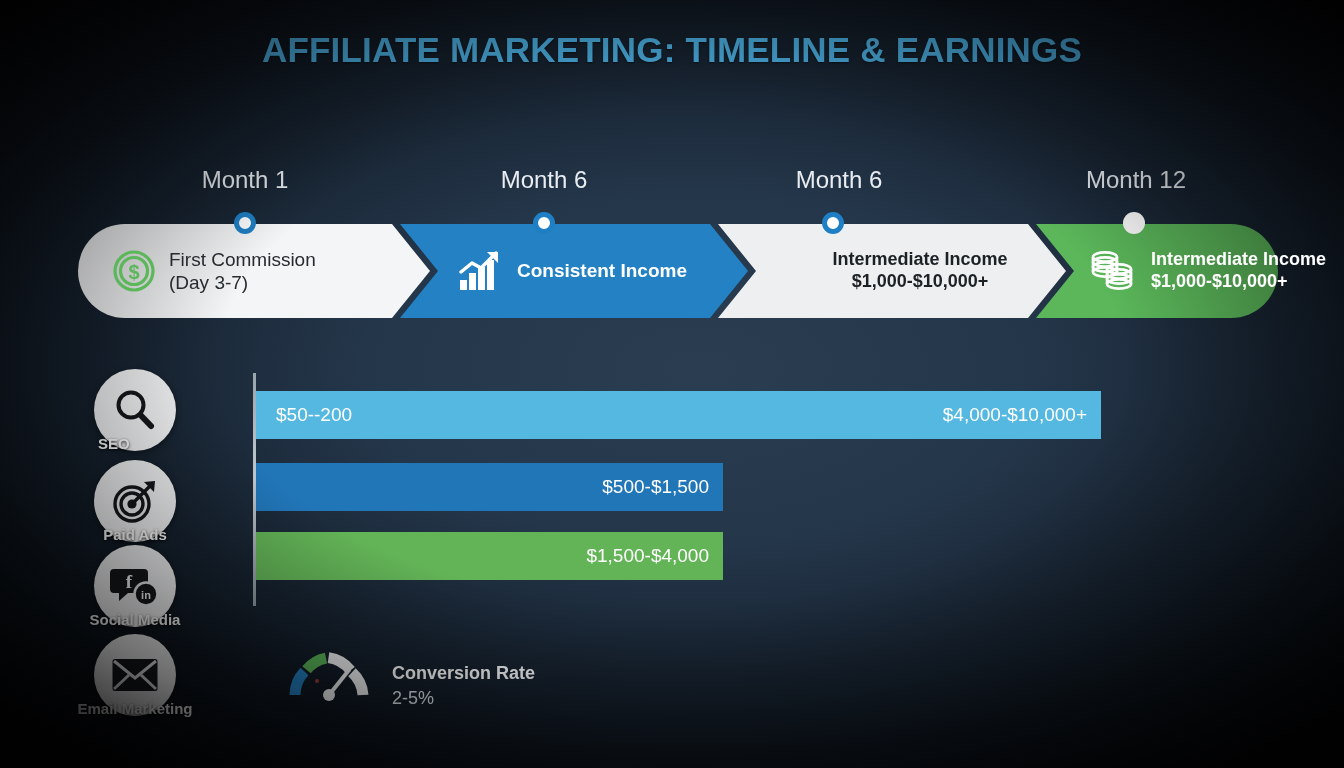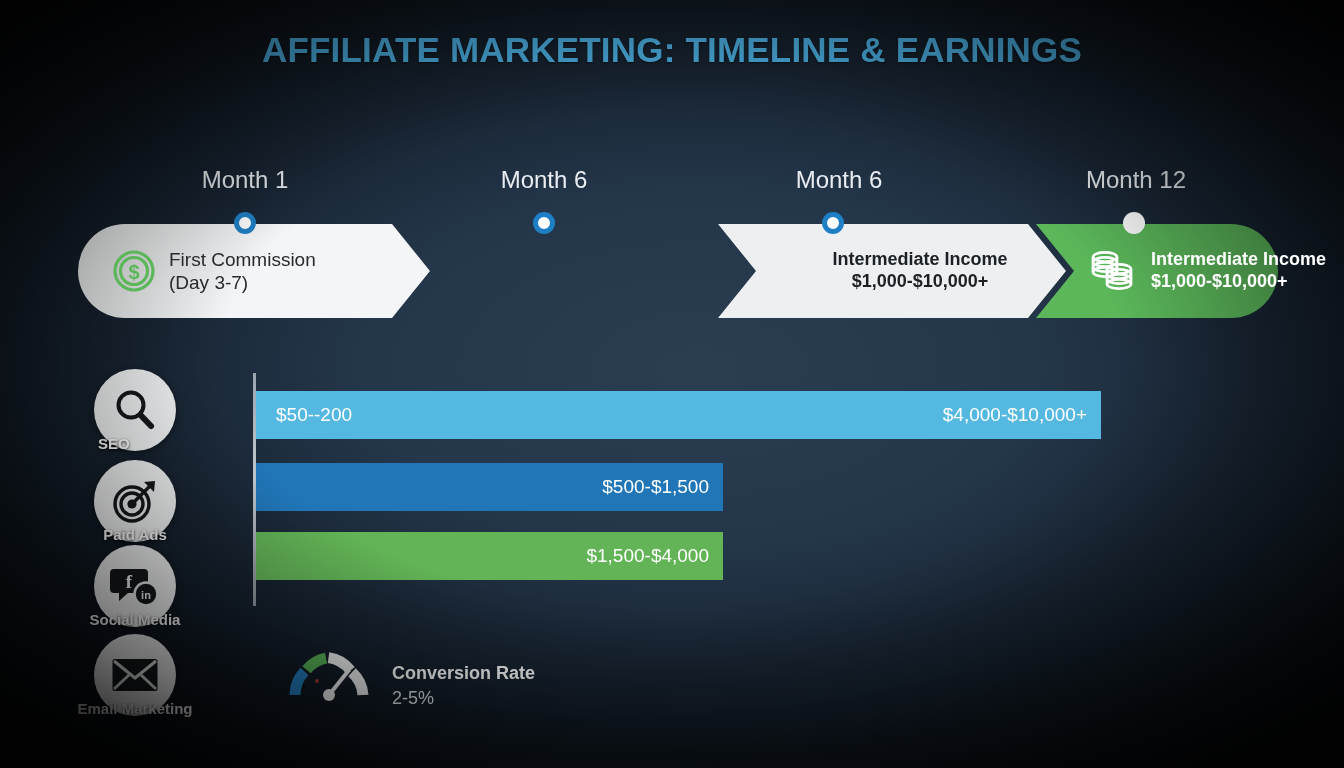--- a/index.html
+++ b/index.html
@@ -115,20 +115,38 @@
             <text x="22" y="30" font-family="Liberation Sans, sans-serif" font-size="20" font-weight="bold" fill="#5bb75a" text-anchor="middle">$</text>
           </svg>
         </span>
         <span class="seg-txt">
           <span class="l1">First Commission</span>
           <span class="l2">(Day 3-7)</span>
         </span>
       </div>
     </div>
 
+    <div class="tl-seg seg2" style="left:322px; width:348px;">
+      <div class="seg-body"></div>
+      <div class="seg-inner">
+        <span class="seg-icon">
+          <svg width="46" height="42" viewBox="0 0 46 42">
+            <rect x="2" y="30" width="7" height="10" fill="#ffffff"></rect>
+            <rect x="11" y="23" width="7" height="17" fill="#ffffff"></rect>
+            <rect x="20" y="17" width="7" height="23" fill="#ffffff"></rect>
+            <rect x="29" y="10" width="7" height="30" fill="#ffffff"></rect>
+            <path d="M3 22 L14 13 L23 18 L38 3" fill="none" stroke="#ffffff" stroke-width="3.4" stroke-linecap="round" stroke-linejoin="round"></path>
+            <path d="M29 2 L40 2 L40 13 Z" fill="#ffffff"></path>
+          </svg>
+        </span>
+        <span class="seg-txt">
+          <span class="l1">Consistent Income</span>
+        </span>
+      </div>
+    </div>
 
     <div class="tl-seg seg3" style="left:640px; width:348px;">
       <div class="seg-body"></div>
       <div class="seg-inner">
         <span class="seg-txt">
           <span class="l1">Intermediate Income</span>
           <span class="l2">$1,000-$10,000+</span>
         </span>
       </div>
     </div>

